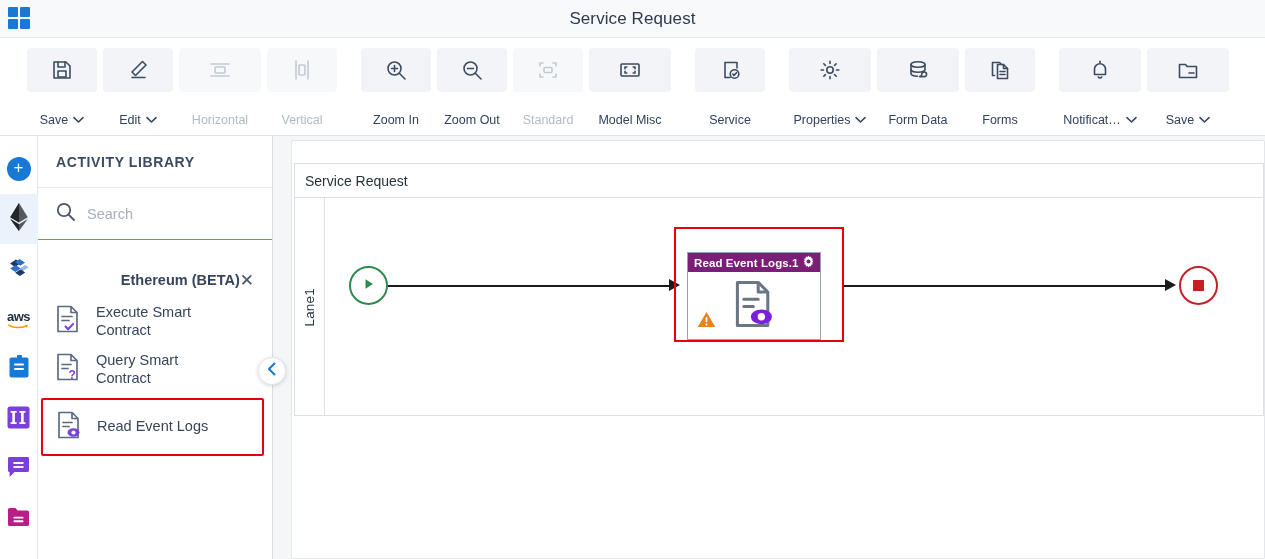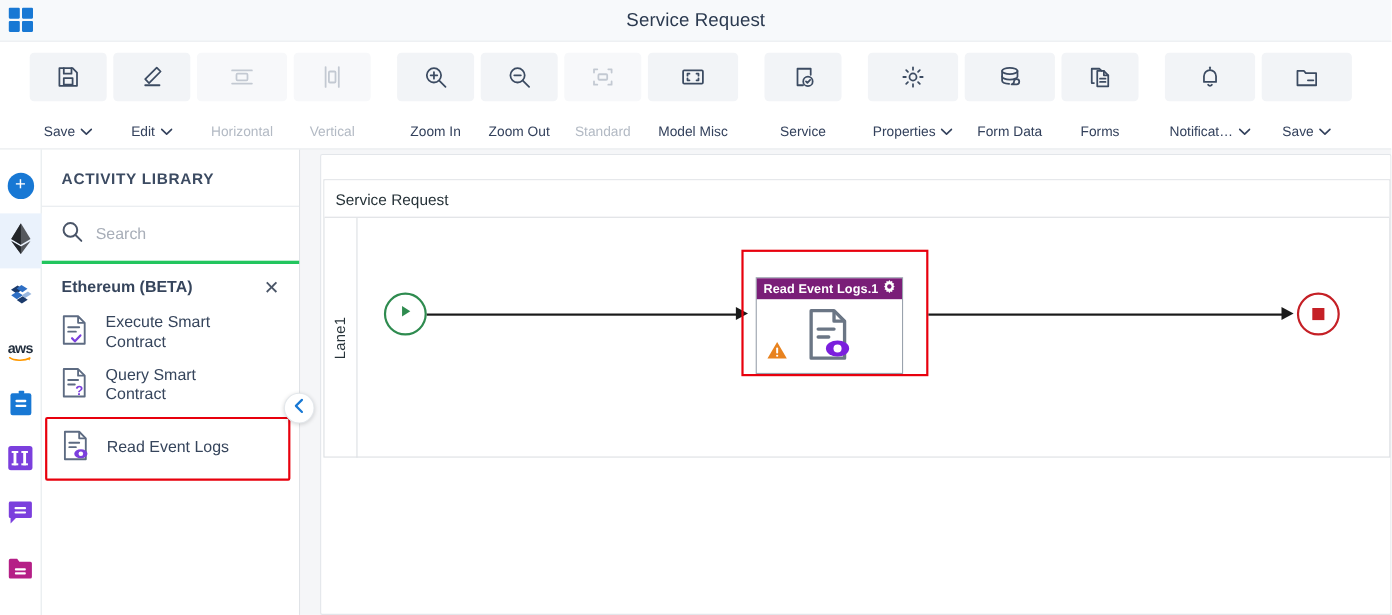--- a/index.html
+++ b/index.html
@@ -86,30 +86,30 @@
     position: absolute; top: 136px; left: 38px; width: 235px; height: 423px;
     background: #ffffff; border-right: 1px solid #d9dde2;
   }
   .lib-title {
     height: 52px; display: flex; align-items: center; padding-left: 18px;
     font-size: 14px; letter-spacing: .6px; color: #3c4b62; font-weight: 700;
     border-bottom: 1px solid #e7eaee;
   }
   .lib-search {
     height: 52px; display: flex; align-items: center; gap: 12px; padding-left: 18px;
-    border-bottom: 3px solid #22c55e;
+    border-bottom: 1px solid #22c55e;
   }
   .lib-search input {
     border: none; outline: none; font-size: 14.5px; color: #33415c; width: 150px;
     font-family: "Liberation Sans", sans-serif; background: transparent;
   }
   .lib-search input::placeholder { color: #a8aeb8; }
   .group-head {
-    height: 34px; display: flex; align-items: center; justify-content: space-between;
-    padding: 0 18px 0 18px; margin-top: 4px;
+    height: 34px; display: flex; align-items: center; justify-content: flex-end;
+    padding: 0 18px 0 18px; margin-top: 23px;
   }
   .group-name { font-size: 14.5px; font-weight: 700; color: #36455c; }
   .group-x { font-size: 17px; color: #4a5567; cursor: pointer; line-height: 1; }
   .lib-item {
     display: flex; align-items: center; gap: 14px;
     padding: 6px 10px 6px 18px; cursor: pointer; min-height: 42px;
   }
   .lib-item-label { font-size: 14.5px; color: #36455c; line-height: 1.25; max-width: 135px; }
   .lib-item.highlight {
     border: 2px solid #e8000d; border-radius: 2px;

